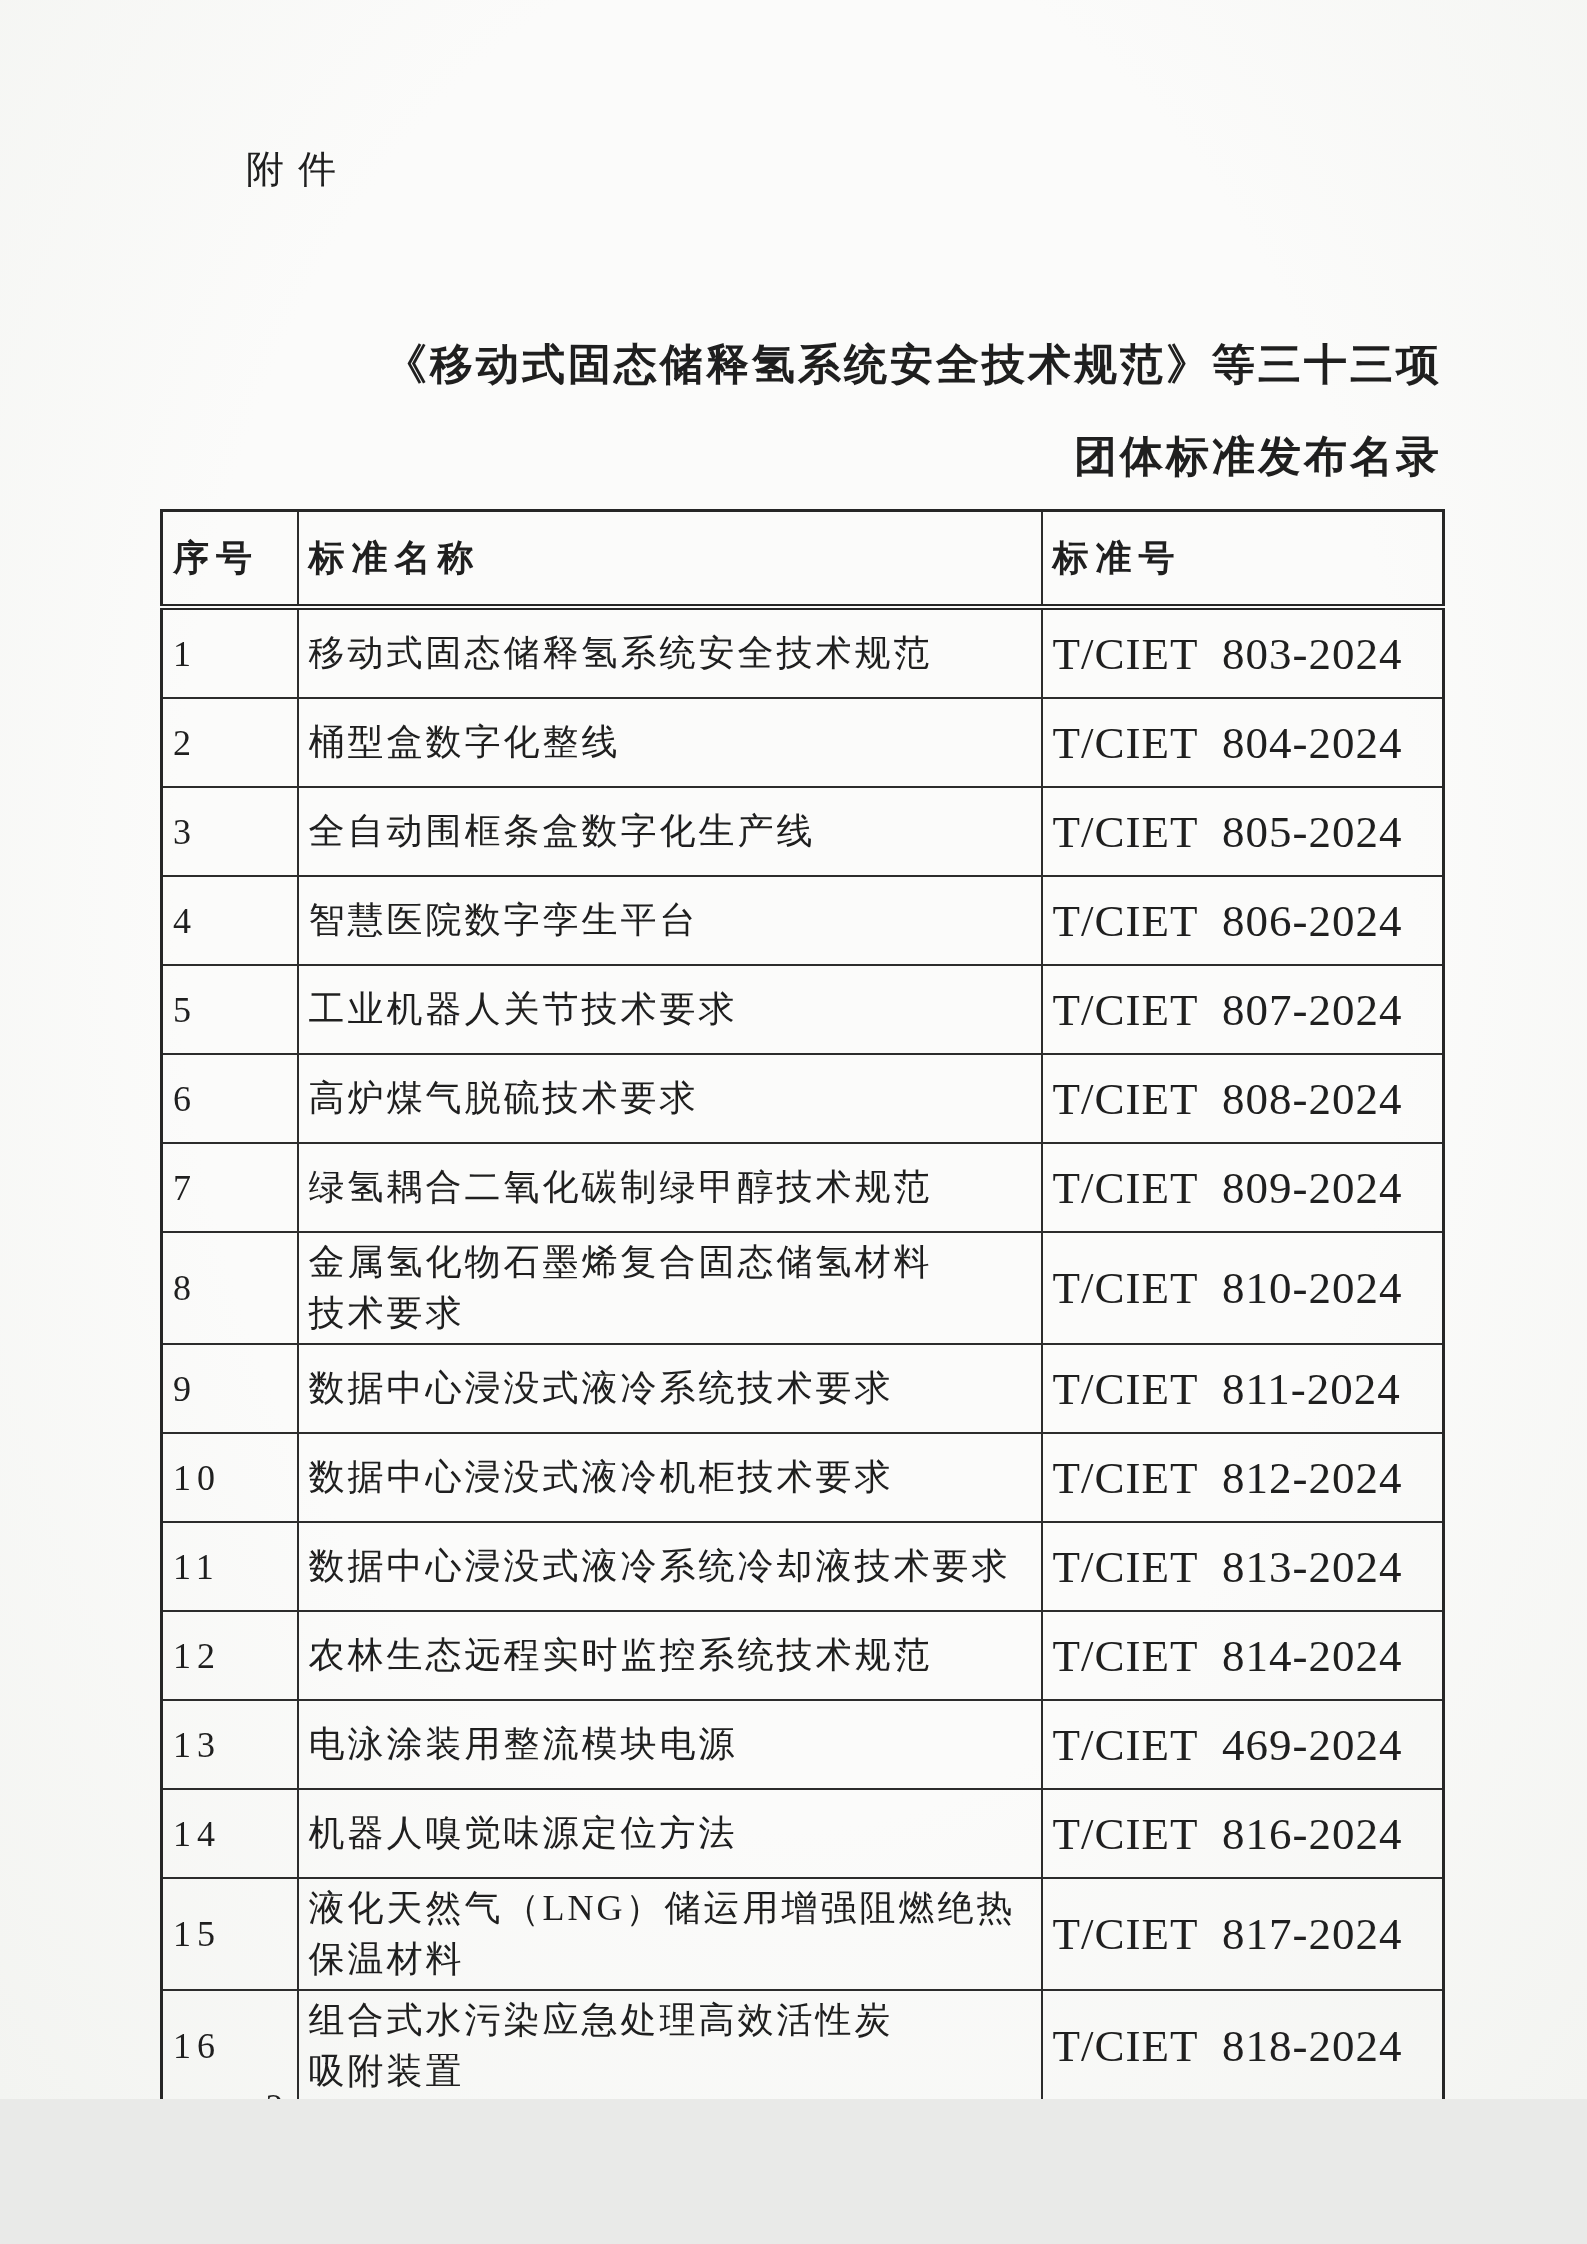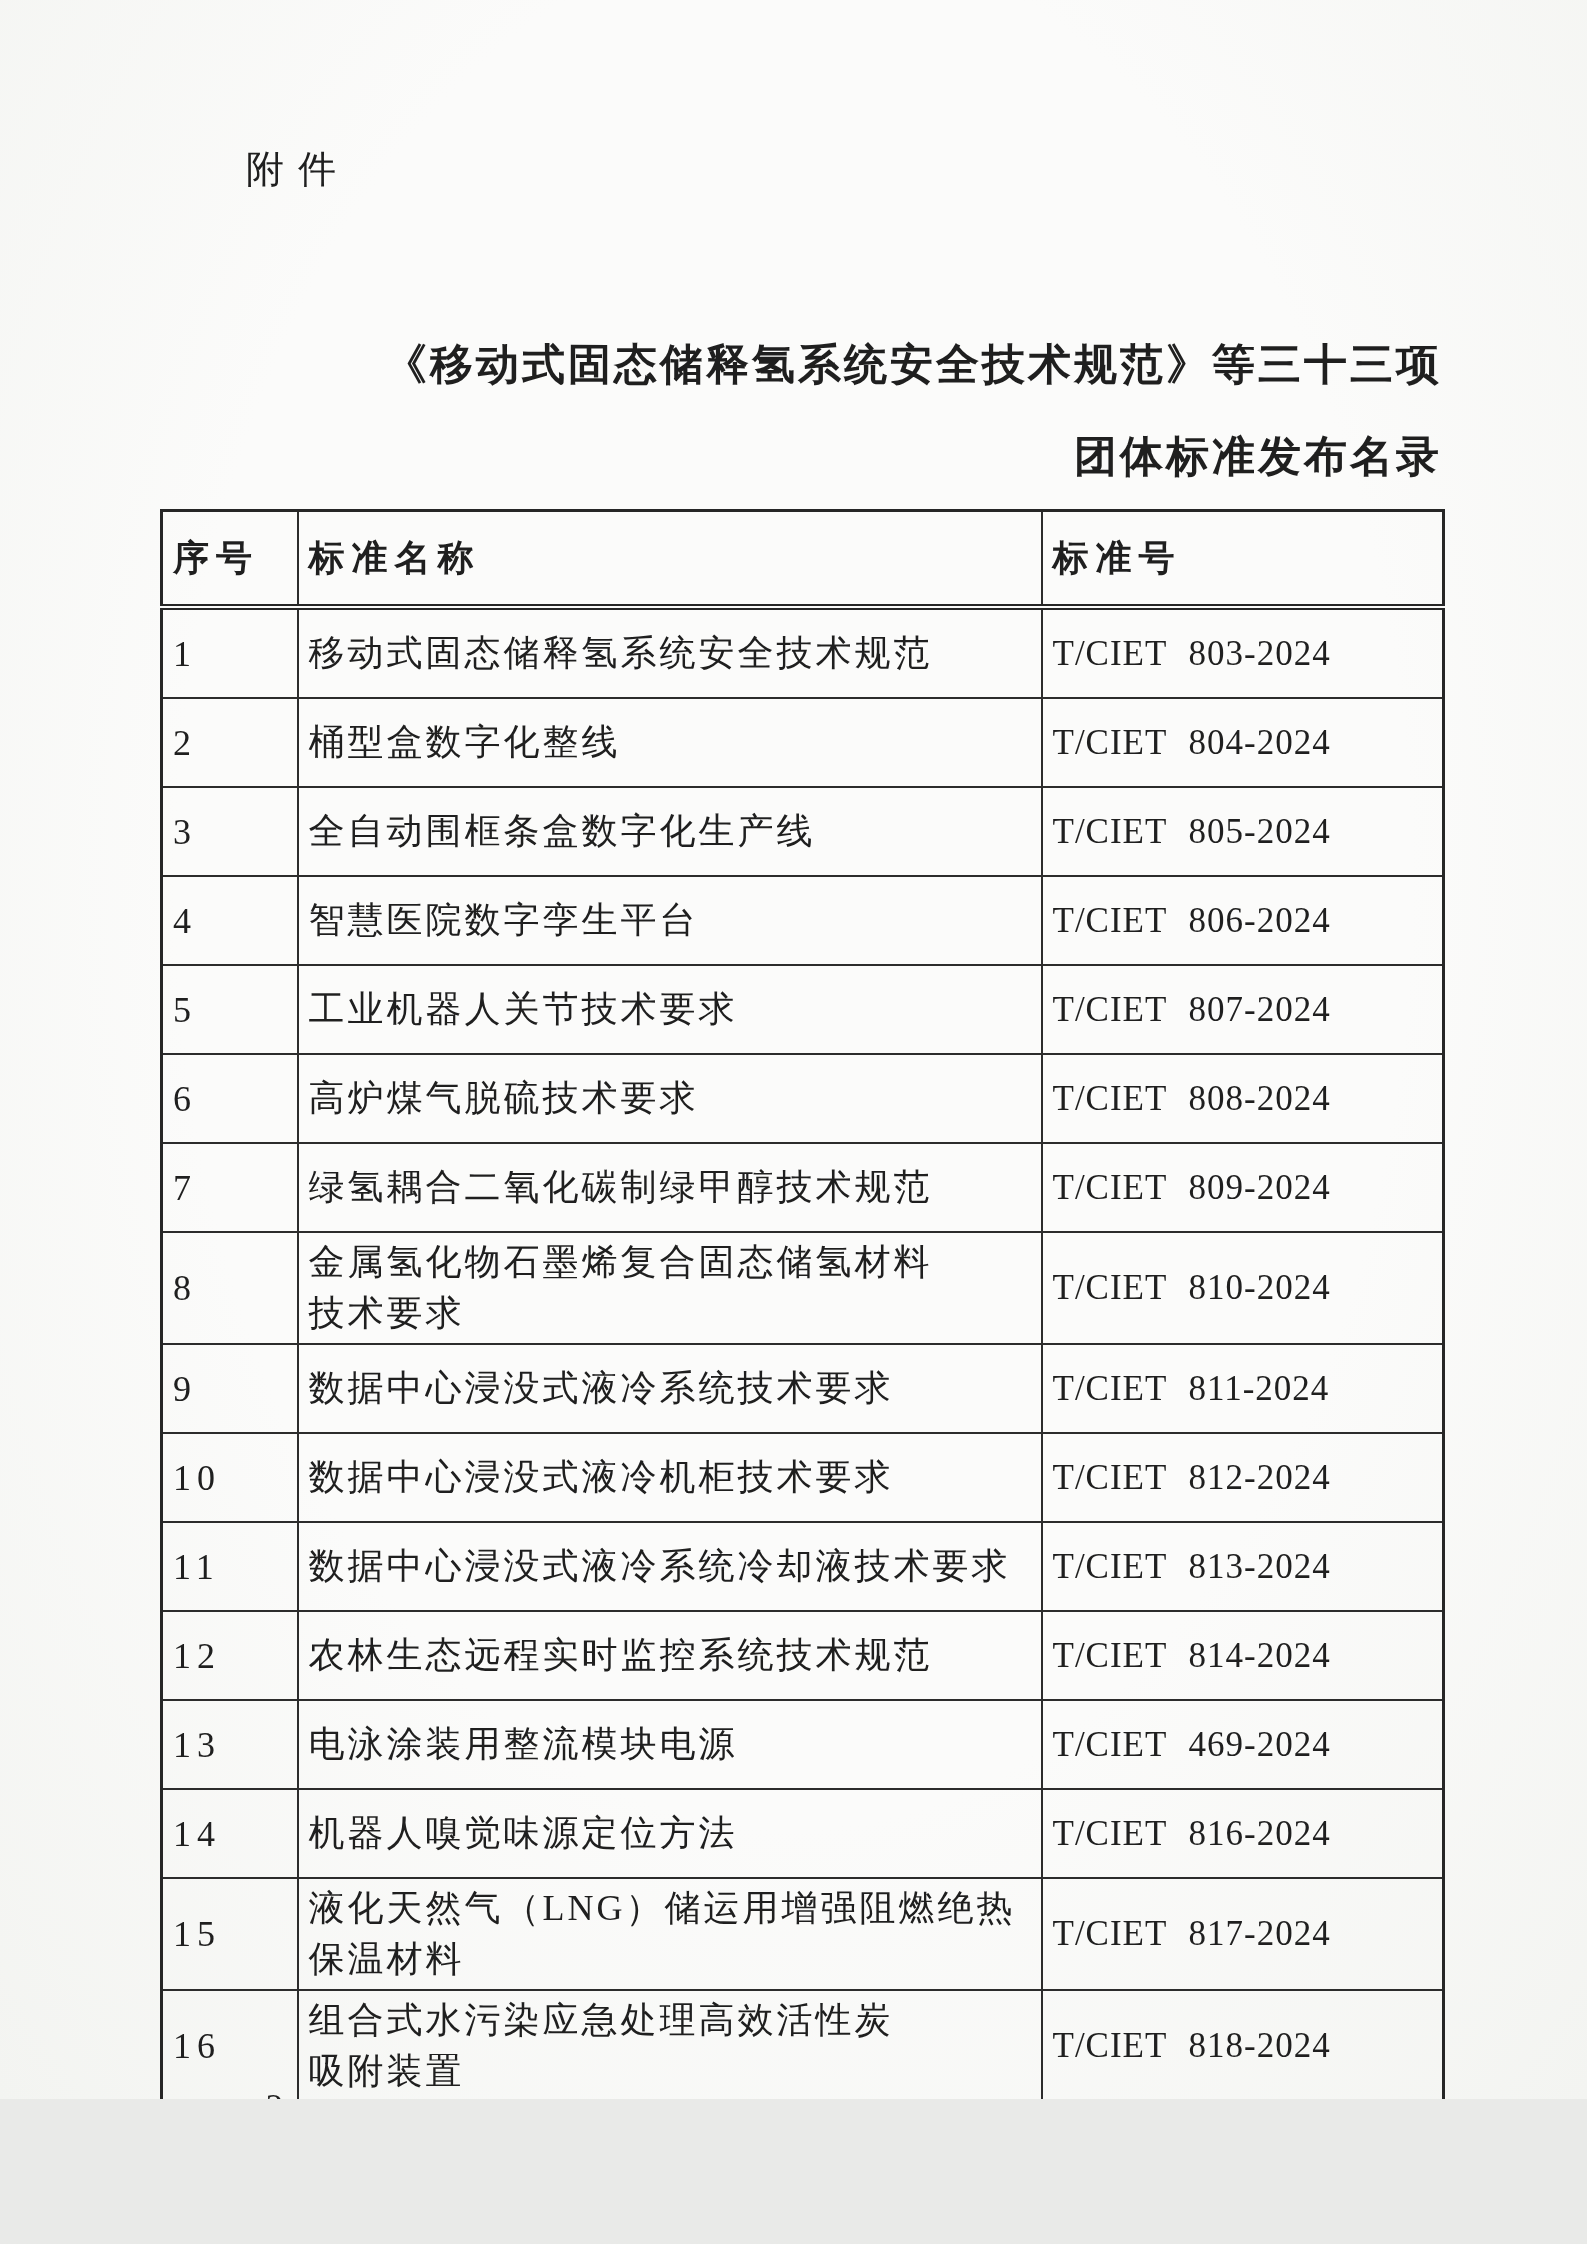--- a/index.html
+++ b/index.html
@@ -53,21 +53,21 @@
     height: 88px;
     font-size: 36px;
     font-weight: bold;
     letter-spacing: 7px;
     border-bottom: 6px double #262626;
   }
   tr.r-s td { height: 83px; }
   tr.r-t td { height: 106px; }
   td.no   { font-size: 36px; letter-spacing: 6px; }
   td.name { font-size: 36px; letter-spacing: 3px; white-space: pre-line; line-height: 1.42; }
-  td.code { font-size: 35px; letter-spacing: 1px; word-spacing: 12px; white-space: nowrap; margin-top: 24px; }
+  td.code { font-size: 45px; letter-spacing: 1px; word-spacing: 12px; white-space: nowrap; margin-top: 24px; }
 
   .page-number {
     position: absolute;
     left: 210px; top: 2088px;
     font-size: 35px;
     letter-spacing: 6px;
   }
 </style>
 </head>
 <body>

